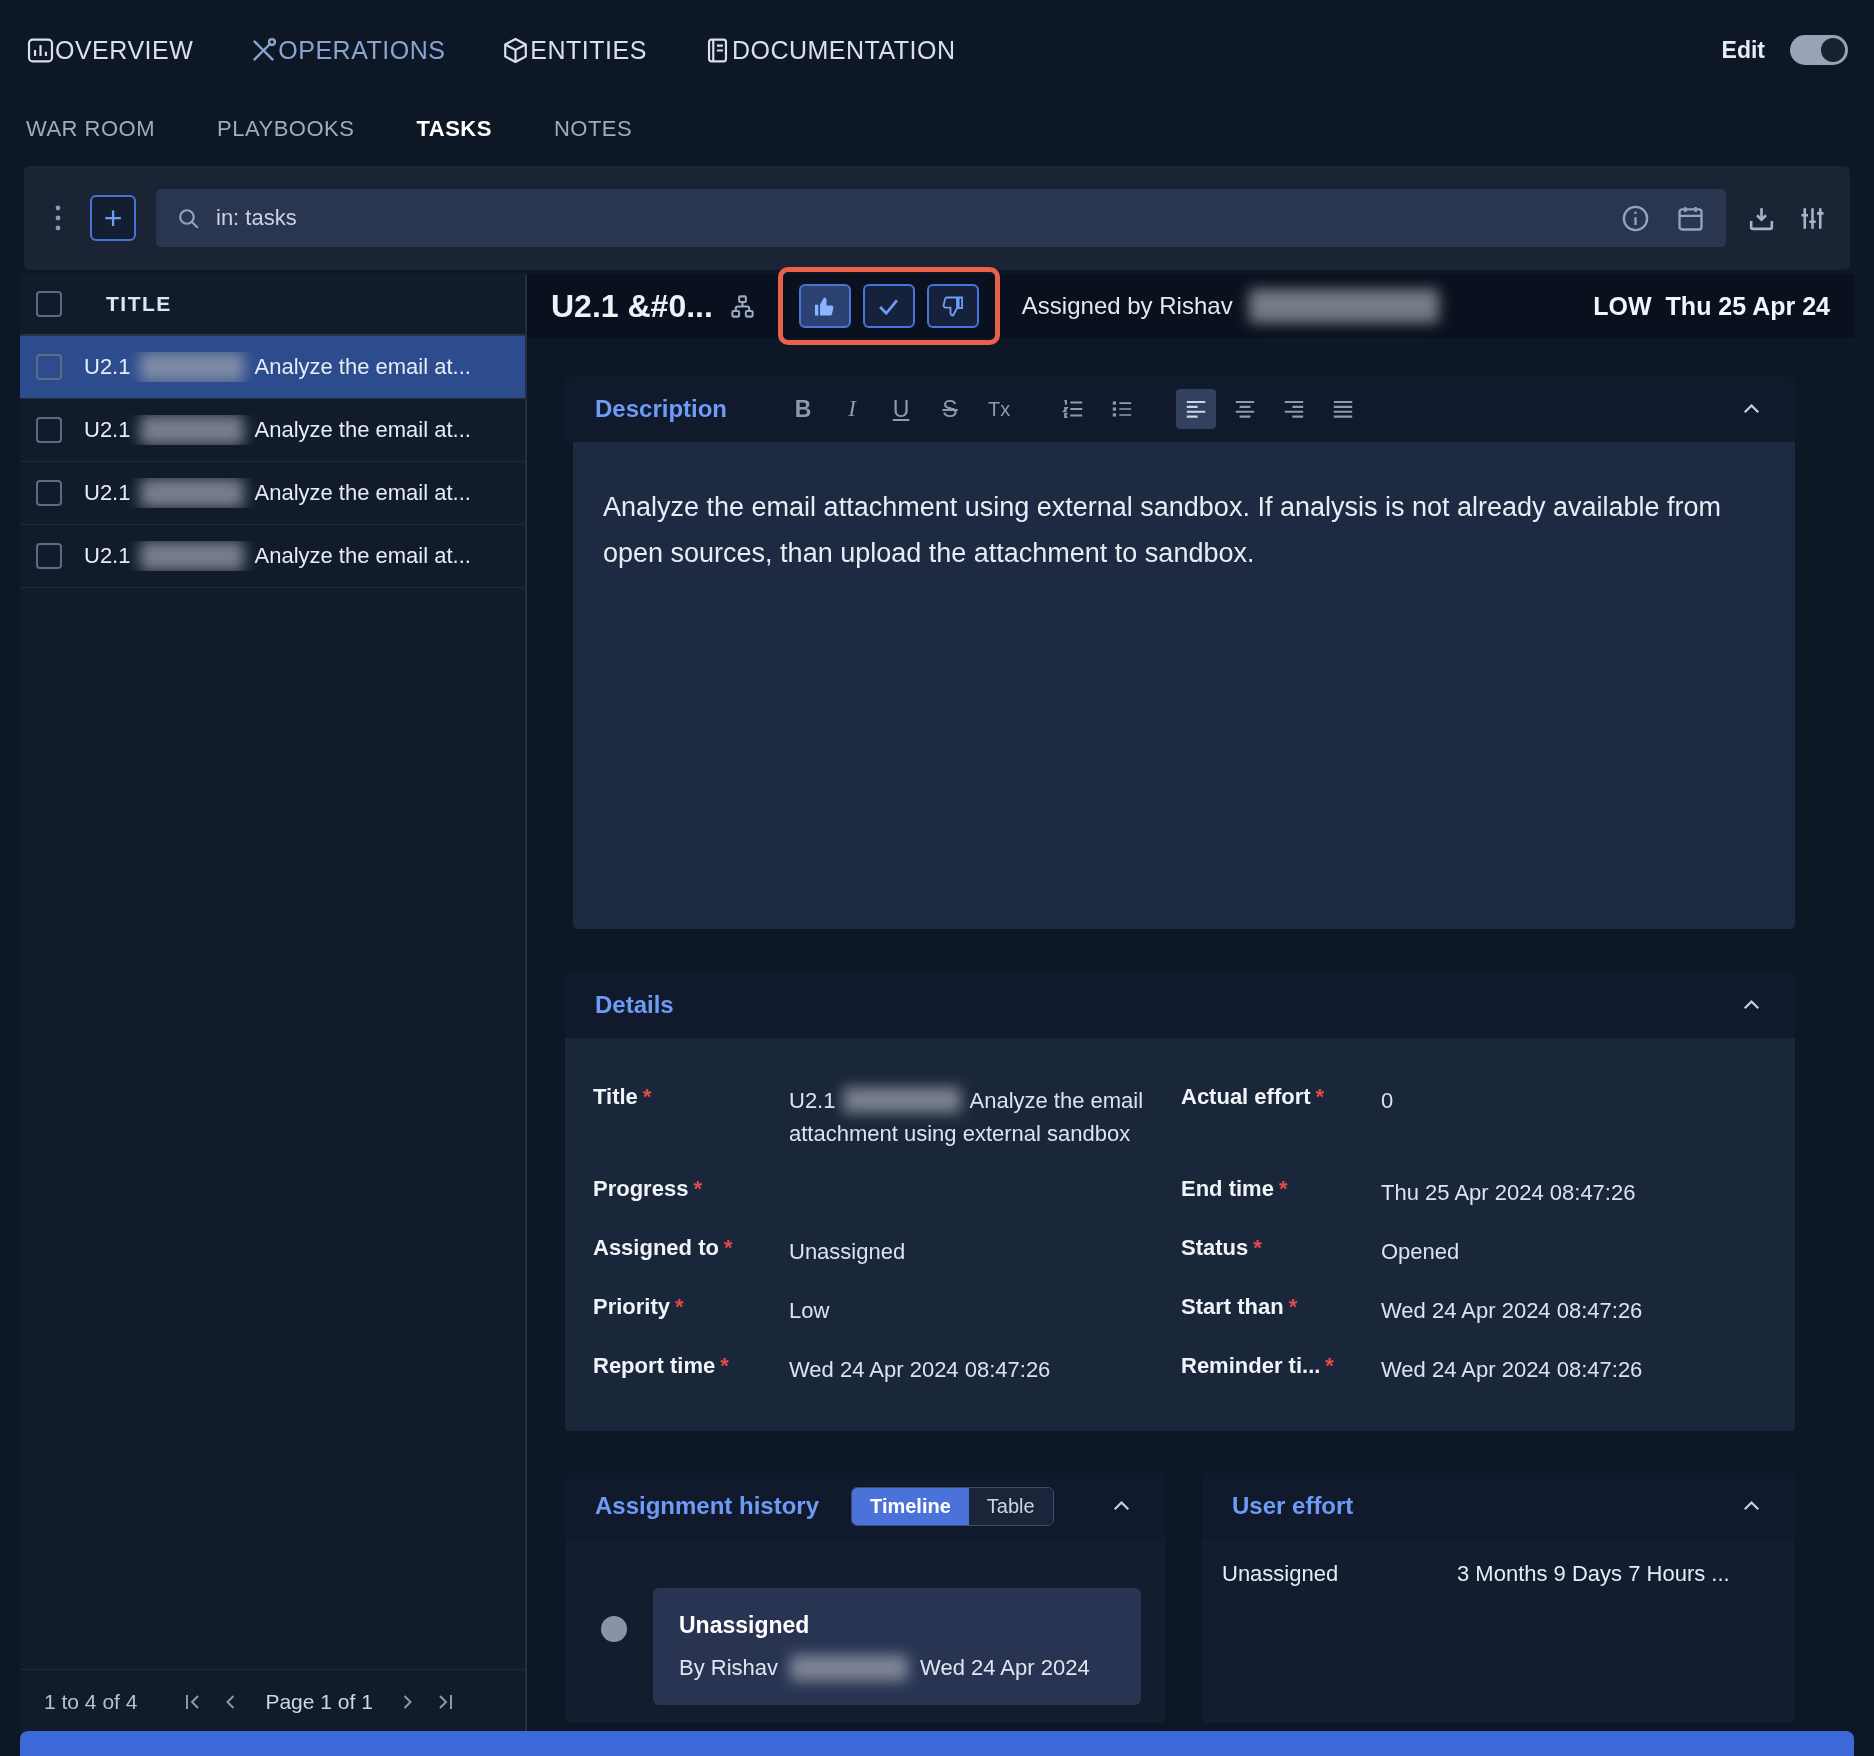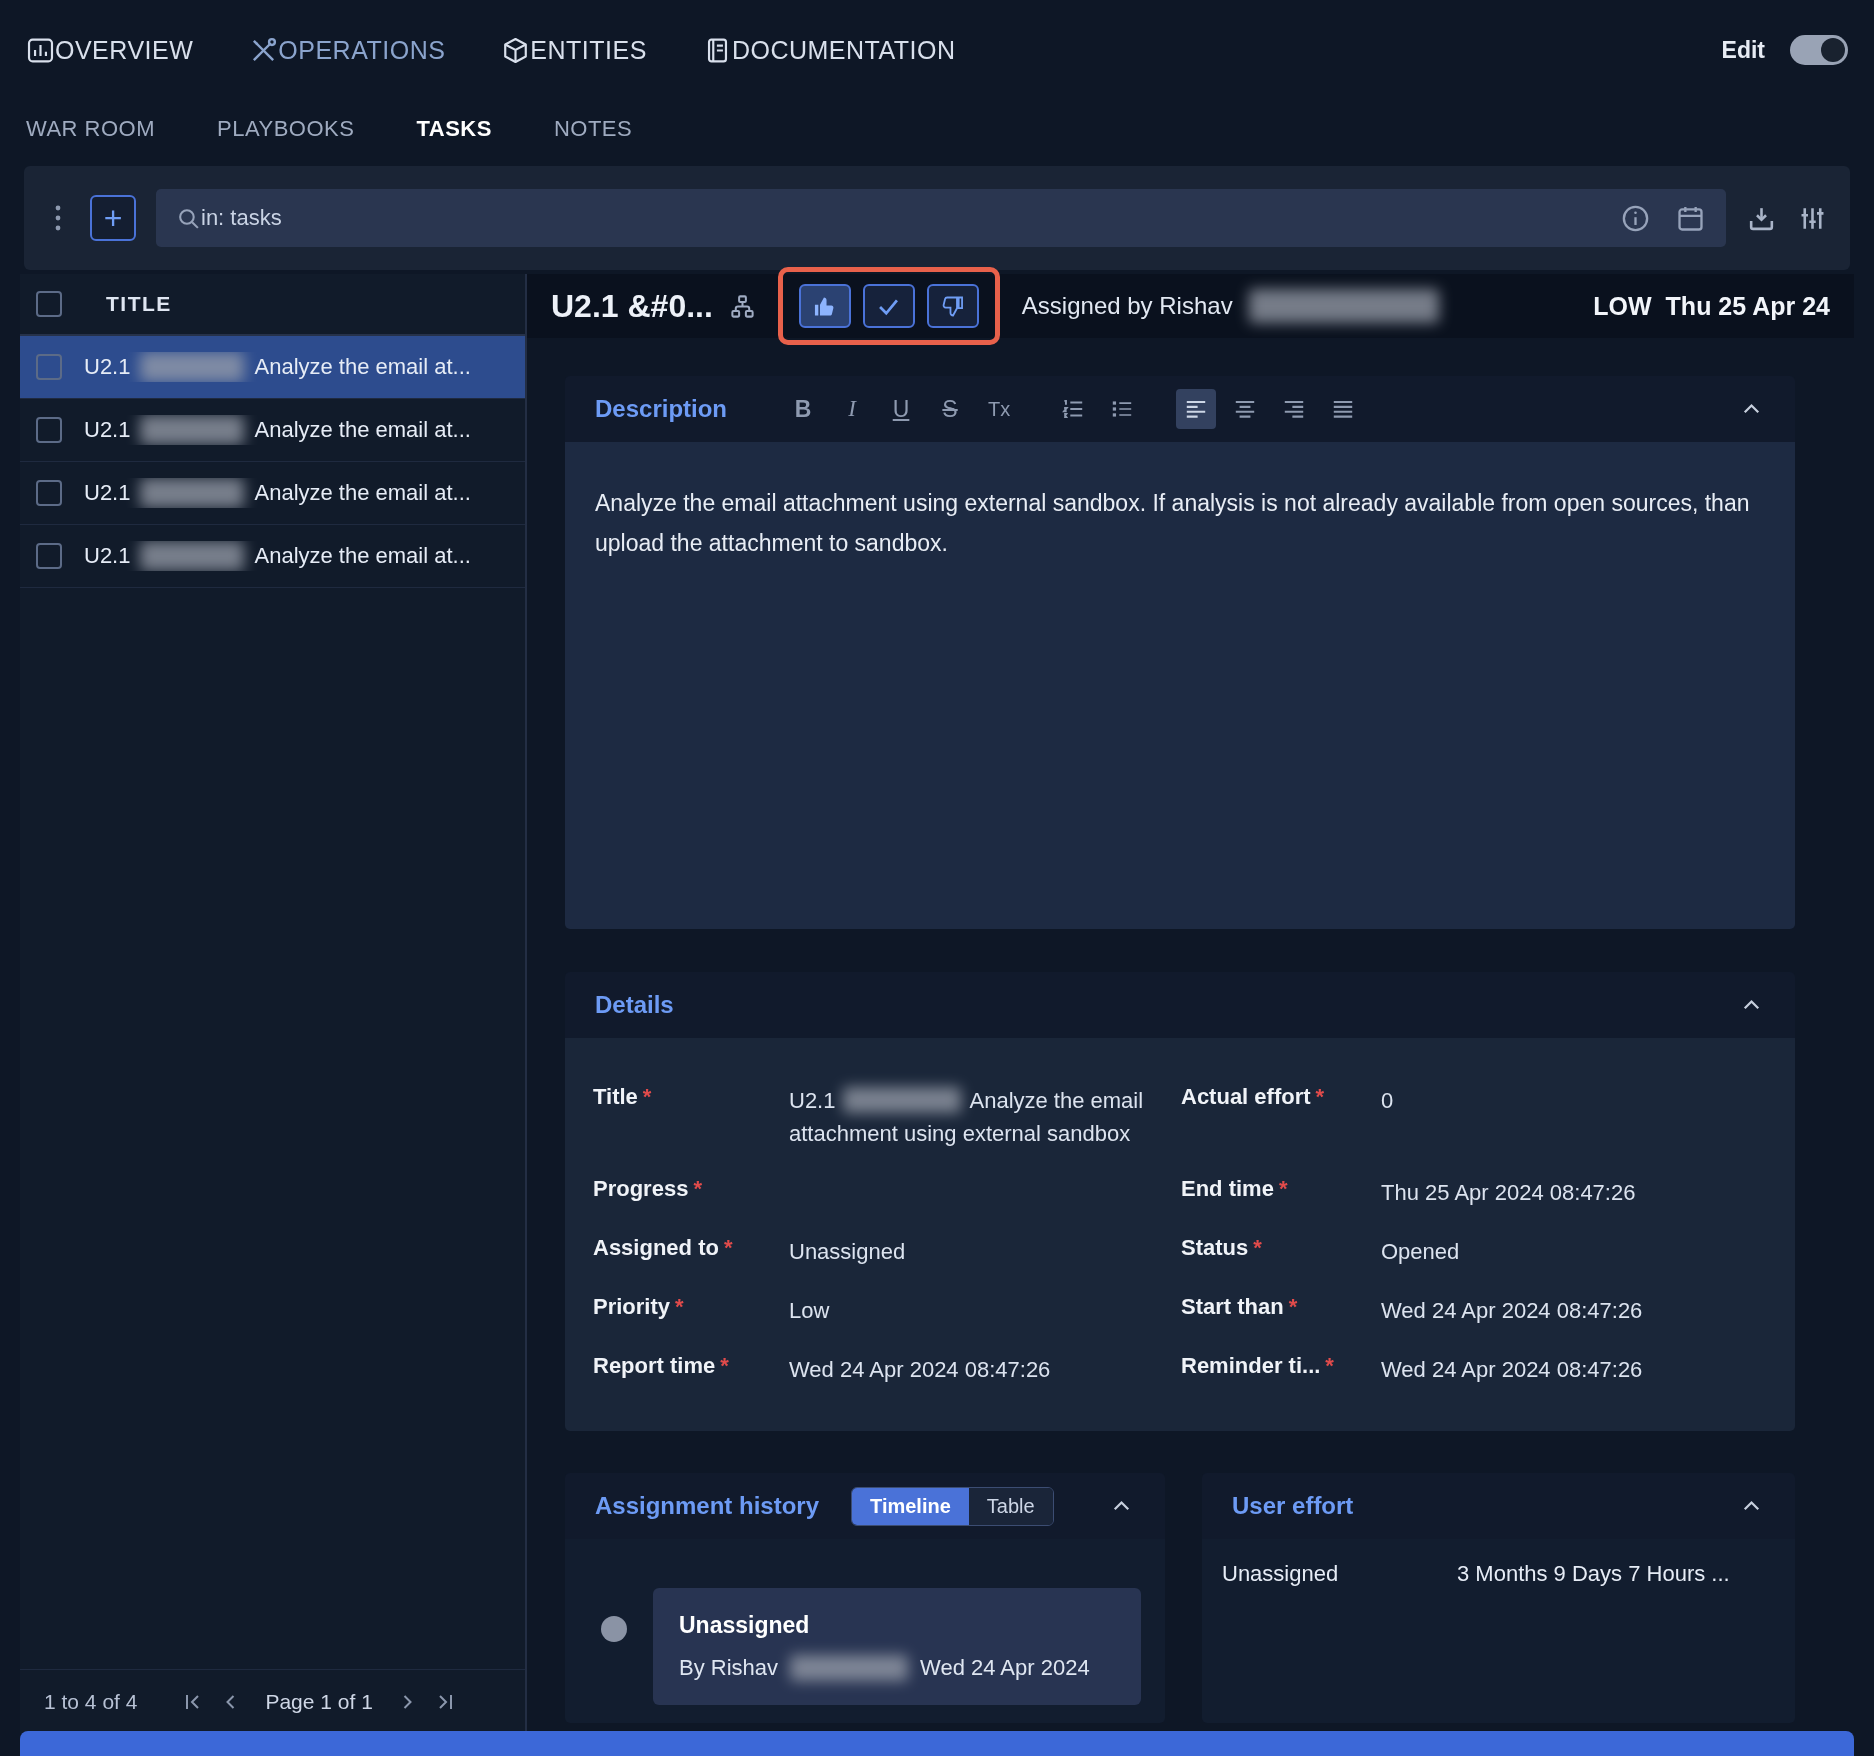--- a/index.html
+++ b/index.html
@@ -28,21 +28,21 @@
   .subnav-item.active { color:#ffffff; font-weight:bold; }
 
   
   .toolbar { height:104px; margin:8px 24px 0; background:#1a2435; border-radius:6px;
              display:flex; align-items:center; padding:0 22px; gap:20px; }
   .kebab { width:24px; color:#8e9ab0; }
   .kebab svg { width:24px; height:32px; }
   .plus-btn { width:46px; height:46px; border:2px solid var(--accent,#4a72d8); border-radius:6px;
               color:#6f9df5; font-size:32px; line-height:40px; text-align:center; background:#141e31; }
   .search { flex:1; height:58px; background:#2a3650; border-radius:5px; display:flex; align-items:center;
-            padding:0 20px; }
+            padding:0 20px; gap:15px; }
   .search svg { width:25px; height:25px; color:#97a3ba; flex:none; }
   .search input { flex:1; background:transparent; border:none; outline:none; color:#c9d3e4; font-size:22px;
                   font-family:inherit; }
   .search .right-icons { display:flex; gap:24px; margin-left:auto; }
   .tb-icon { color:#a9b4c8; }
   .tb-icon svg { width:31px; height:31px; }
 
   
   .content { display:flex; padding:0 20px; margin-top:4px; height:1459px; }
 
@@ -87,22 +87,22 @@
   .th-right { margin-left:auto; display:flex; gap:14px; font-size:25px; font-weight:bold; color:#f2f5fa; white-space:nowrap; }
 
   
   .card-header { height:66px; flex:none; background:#111a2c; display:flex; align-items:center;
                  padding:0 30px; border-radius:5px 5px 0 0; }
   .card-title { font-size:24px; font-weight:bold; color:var(--title-blue,#6d9bf5); }
   .chevron-btn { margin-left:auto; color:#c7cfdd; }
   .chevron-btn svg { width:27px; height:27px; }
 
   .desc-card { margin:38px 59px 0 38px; height:553px; display:flex; flex-direction:column; border-radius:5px; }
-  .desc-body { flex:1; background:#1d2a42; border-radius:0 0 5px 5px; padding:42px 30px; font-size:23px;
-               line-height:1.72; color:#e8edf5; max-width:1230px; }
+  .desc-body { flex:1; background:#1d2a42; border-radius:0 0 5px 5px; padding:42px 30px; font-size:27px;
+               line-height:1.72; color:#e8edf5; max-width:1230px;margin-left:8px; }
 
   .fmt-toolbar { display:flex; align-items:center; gap:9px; margin-left:56px; color:#8e9ab0; }
   .fmt { width:40px; height:40px; display:flex; align-items:center; justify-content:center;
          font-size:23px; color:#8e9ab0; border-radius:4px; }
   .fmt svg { width:26px; height:26px; }
   .fmt.active { background:#33415f; color:#cdd6e6; }
   .fmt.glyph-b { font-weight:bold; }
   .fmt.glyph-i { font-style:italic; font-family:"Liberation Serif",serif; }
   .fmt.glyph-u { text-decoration:underline; }
   .fmt.glyph-s { text-decoration:line-through; }

